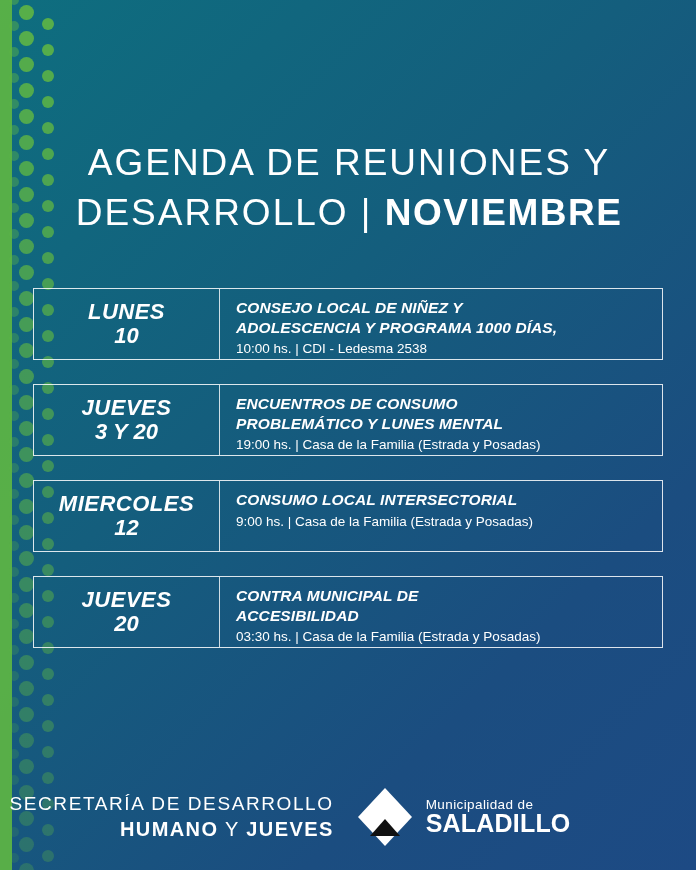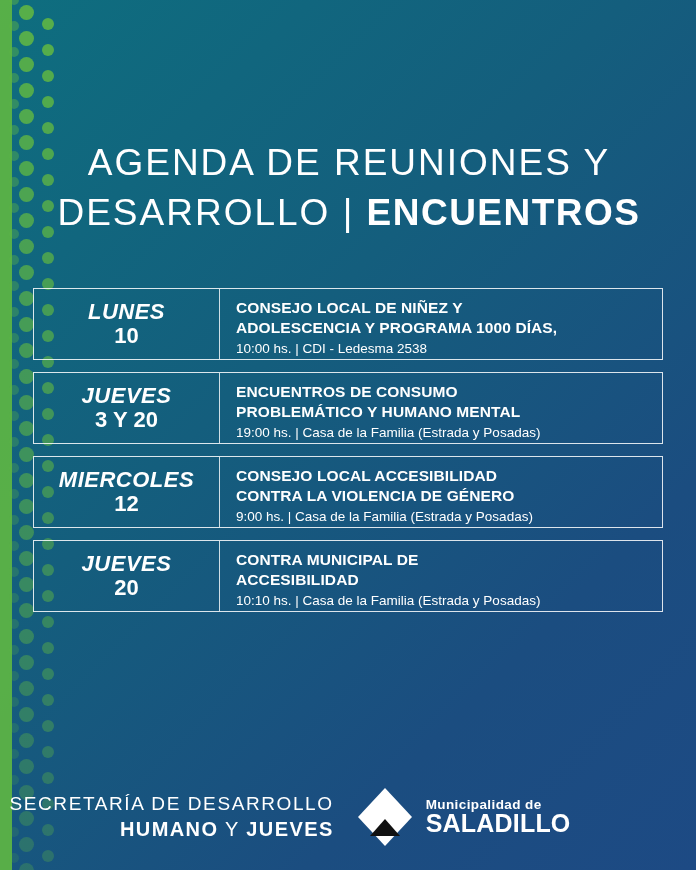--- a/index.html
+++ b/index.html
@@ -69,21 +69,21 @@
   }
   .cards {
     position: absolute;
     left: 33px;
     top: 276px;
     width: 630px;
   }
   .card {
     border: 1.6px solid rgba(255,255,255,0.85);
     height: 72px;
-    margin-bottom: 12px;
+    margin-bottom: 24px;
     display: flex;
     align-items: stretch;
     box-sizing: border-box;
   }
   .card-day {
     width: 186px;
     display: flex;
     flex-direction: column;
     align-items: center;
     justify-content: center;
@@ -95,31 +95,33 @@
   .card-day .dow {
     font-size: 22px;
     font-weight: 800;
     font-style: italic;
     letter-spacing: 0.5px;
     line-height: 1.05;
   }
   .card-day .num {
     font-size: 22px;
     font-weight: 800;
+    font-style: italic;
     line-height: 1.15;
   }
   .card-body {
     flex: 1;
     padding: 9px 12px 0 16px;
     box-sizing: border-box;
     color: #ffffff;
   }
   .card-body .headline {
     font-size: 15.5px;
     font-weight: 800;
+    font-style: italic;
     line-height: 1.26;
     letter-spacing: 0.1px;
   }
   .card-body .sub {
     font-size: 13.5px;
     font-weight: 400;
     margin-top: 4px;
     line-height: 1.2;
   }
   .footer {
@@ -161,21 +163,21 @@
     height: 62px;
     position: relative;
   }
   .logo-words {
     color: #ffffff;
     line-height: 1.0;
   }
   .logo-words .w1 {
     font-size: 13.5px;
     letter-spacing: 0.4px;
-    font-weight: 700;
+    font-weight: 400;
   }
   .logo-words .w2 {
     font-size: 25px;
     font-weight: 800;
     letter-spacing: 0.2px;
   }
 </style>
 </head>
 <body>
 
@@ -284,21 +286,21 @@
       <div class="dot" style="width: 10px; height: 10px; left: 9px; top: 801px; background: rgb(92, 179, 70); opacity: 0.18;"></div>
       <div class="dot" style="width: 10px; height: 10px; left: 9px; top: 827px; background: rgb(92, 179, 70); opacity: 0.17;"></div>
       <div class="dot" style="width: 10px; height: 10px; left: 9px; top: 853px; background: rgb(92, 179, 70); opacity: 0.16;"></div>
     </div>
 
   <div class="content">
 
     <div class="title-block">
       <div class="title-line">AGENDA DE REUNIONES Y</div>
       <div class="title-line">
-        <span>DESARROLLO | </span><span class="bold">ENCUENTROS</span>
+        <span>DESARROLLO | </span><span class="bold">NOVIEMBRE</span>
       </div>
     </div>
 
     <div class="cards">
 
       <div class="card">
         <div class="card-day">
           <div class="dow">LUNES</div>
           <div class="num">10</div>
         </div>
@@ -309,46 +311,45 @@
         </div>
       </div>
 
       <div class="card">
         <div class="card-day">
           <div class="dow">JUEVES</div>
           <div class="num">3 Y 20</div>
         </div>
         <div class="card-body">
           <div class="headline">ENCUENTROS DE CONSUMO</div>
-          <div class="headline">PROBLEMÁTICO Y HUMANO MENTAL</div>
+          <div class="headline">PROBLEMÁTICO Y LUNES MENTAL</div>
           <div class="sub">19:00 hs. | Casa de la Familia (Estrada y Posadas)</div>
         </div>
       </div>
 
       <div class="card">
         <div class="card-day">
           <div class="dow">MIERCOLES</div>
           <div class="num">12</div>
         </div>
         <div class="card-body">
-          <div class="headline">CONSEJO LOCAL ACCESIBILIDAD</div>
-          <div class="headline">CONTRA LA VIOLENCIA DE GÉNERO</div>
+          <div class="headline">CONSUMO LOCAL INTERSECTORIAL</div>
           <div class="sub">9:00 hs. | Casa de la Familia (Estrada y Posadas)</div>
         </div>
       </div>
 
       <div class="card">
         <div class="card-day">
           <div class="dow">JUEVES</div>
           <div class="num">20</div>
         </div>
         <div class="card-body">
           <div class="headline">CONTRA MUNICIPAL DE</div>
           <div class="headline">ACCESIBILIDAD</div>
-          <div class="sub">10:10 hs. | Casa de la Familia (Estrada y Posadas)</div>
+          <div class="sub">03:30 hs. | Casa de la Familia (Estrada y Posadas)</div>
         </div>
       </div>
 
     </div>
 
     <div class="footer">
       <div class="footer-text">
         <div class="l1">SECRETARÍA DE DESARROLLO</div>
         <div class="l2">
           <span>HUMANO</span><span class="light"> Y </span><span>JUEVES</span>

